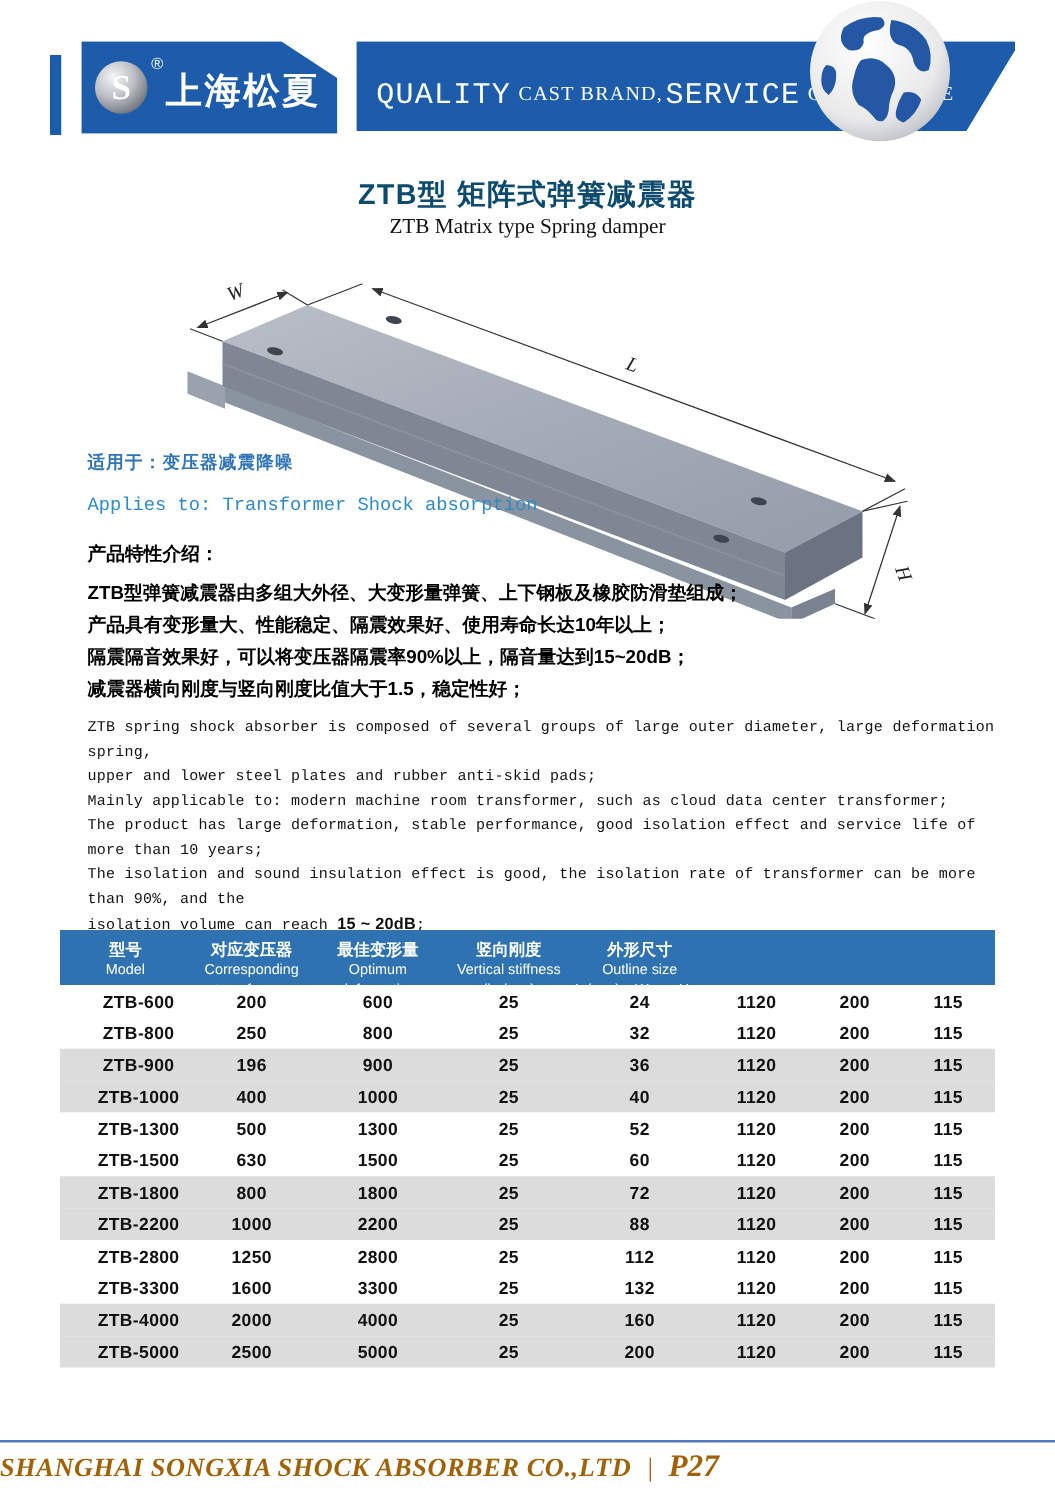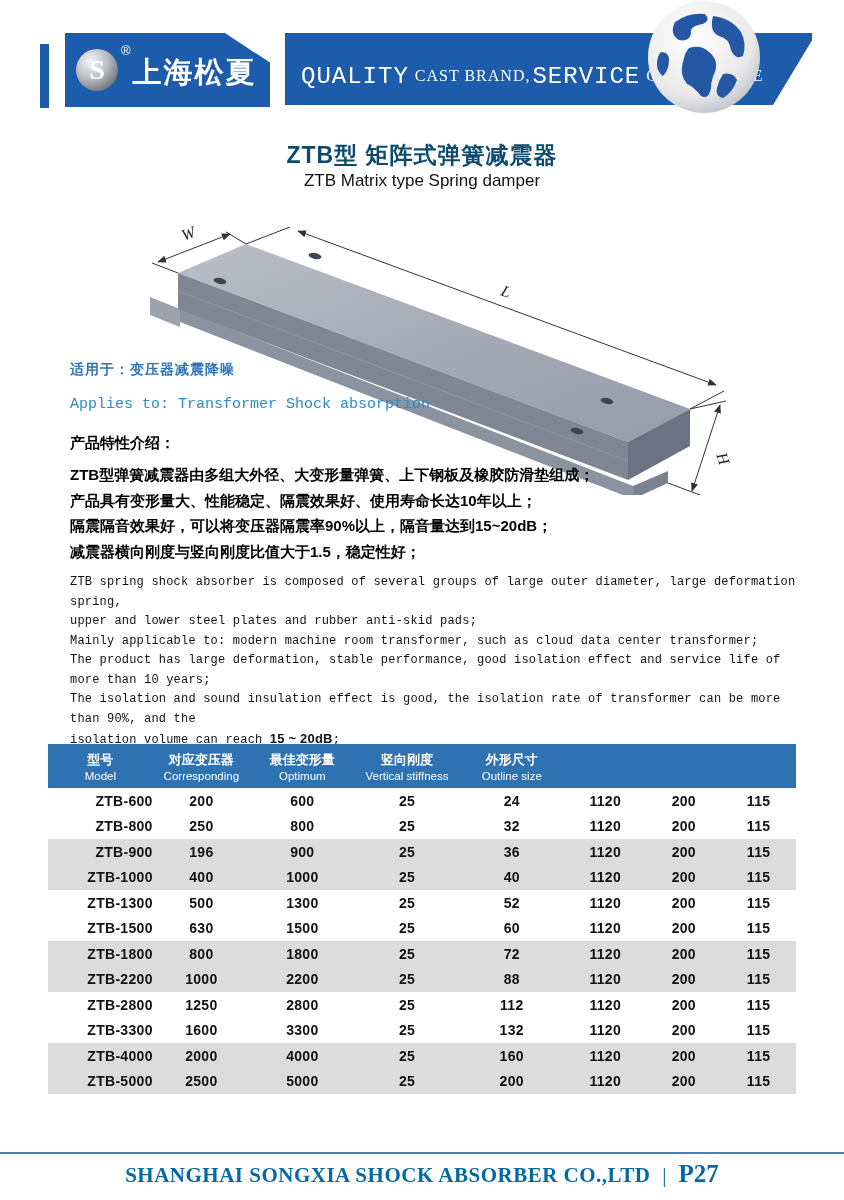--- a/index.html
+++ b/index.html
@@ -28,21 +28,21 @@
     display:flex; align-items:center; padding:14px 0 0 16px;
   }
   .slogan-big { font-size:24px; letter-spacing:1px;font-family:Liberation Mono, monospace; }
   .slogan-small { font-size:16px; letter-spacing:1px; padding:0 2px 0 6px; }
   .globe { position:absolute; left:645px; top:0px; width:118px; height:118px; }
 
   
   .title-zh { position:absolute; top:140px; left:0; width:100%; text-align:center;
     font-size:23px; font-weight:700; letter-spacing:1px; color:#0c4a6e; }
   .title-en { position:absolute; top:171px; left:0; width:100%; text-align:center;
-    font-family:Liberation Sans, sans-serif; font-size:17px; color:#111; }
+    font-family:Liberation Serif, serif; font-size:17px; color:#111; }
 
   
   .figure { position:absolute; left:128px; top:203px; width:684px; height:292px; }
   .dim-label { font-family:"Liberation Serif","DejaVu Serif",serif; font-style:italic;
     font-size:16px; fill:#222; }
 
   
   .applies-zh { position:absolute; left:70px; top:361px; font-size:14px; font-weight:700; color:#2f74b8; letter-spacing:1px;}
   .applies-en { position:absolute; left:70px; top:396px;
     font-family:"Liberation Mono","DejaVu Sans Mono",monospace; font-size:15px; color:#2e8ac8; }
@@ -69,26 +69,26 @@
   .hgroup .gtop span { display:block; text-align:center; line-height:16px; }
   .hgroup .gtop .zh { font-size:13px; font-weight:700; }
   .hgroup .gtop .en { font-size:11.5px; }
   .gsub { display:grid; grid-template-columns:35.5% 32.25% 32.25%; }
   .gsub span { text-align:center; font-size:11.5px; line-height:16px; }
   .tbody { width:100%; }
   .trow { display:grid; grid-template-columns:14% 13% 14% 14% 14% 11% 10% 10%;
     height:25.5px; align-items:center; background:#ffffff; }
   .trow.gray { background:#dcdcdc; }
   .tcell { text-align:center; font-size:14px; font-weight:700; color:#111; letter-spacing:0.3px; }
-  .tcell.c0 { text-align:right; padding-left:21px; }
+  .tcell.c0 { text-align:center; padding-left:21px; }
 
   
   .footer-divider { position:absolute; left:0; top:1152px; width:844px; height:2px; background:#4f78bd; }
-  .footer-text { position:absolute; left:0; top:1160px; width:100%; text-align:center;
-    font-family:"Liberation Serif","DejaVu Serif",serif; color:#0369a1; font-weight:700; }
+  .footer-text { position:absolute; left:0; top:1160px; width:100%; text-align:left;
+    font-family:"Liberation Serif","DejaVu Serif",serif; color:#a16207; font-weight:700;font-style:italic; }
   .footer-company { font-size:21px; letter-spacing:0.5px; }
   .footer-sep { font-size:21px; font-weight:400; padding:0 8px; }
   .footer-page { font-size:25px; }
 </style>
 </head>
 <body>
 
 <div class="page">
 
   <div class="accent-bar"></div>

